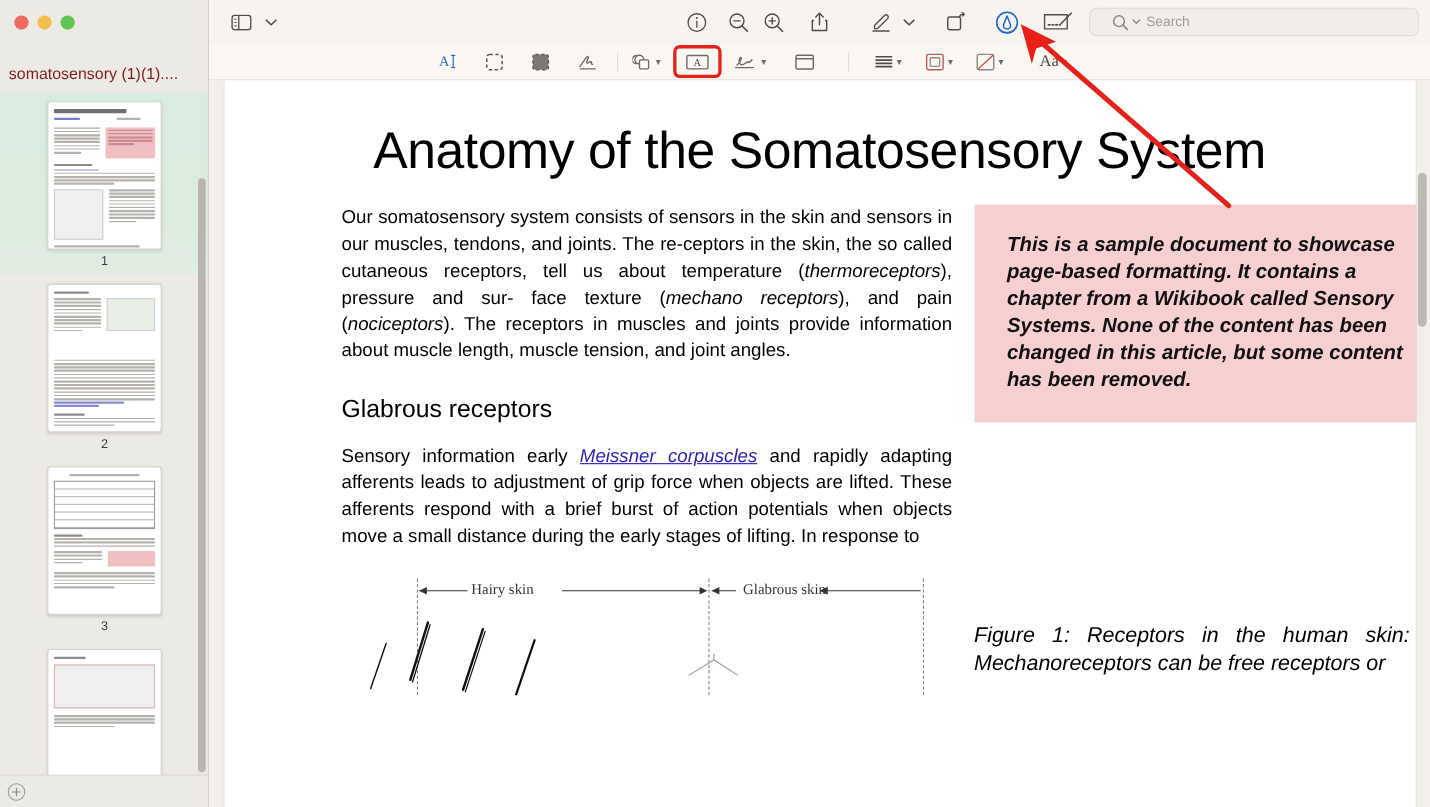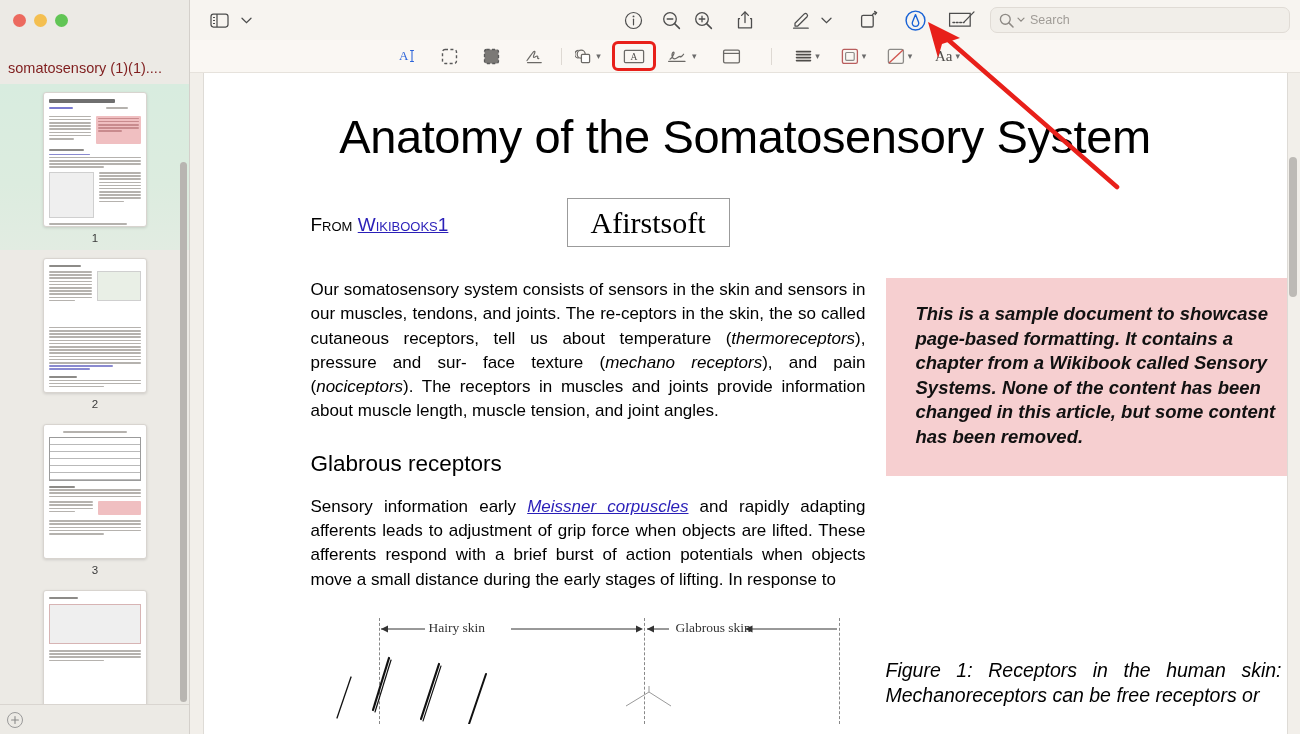--- a/index.html
+++ b/index.html
@@ -133,21 +133,21 @@
   .doc-sub   { font-size: 11.5px; color: #6e6e6e; margin-top: 1px; }
 
   .tb-right { margin-left: auto; display: flex; align-items: center; gap: 2px; }
 
   .search-box {
     width: 300px; height: 26px;
     background: #f1eee9;
     border: 1px solid #e0dbd5;
     border-radius: 7px;
     display: flex; align-items: center;
-    padding: 0 8px; gap: 5px;
+    padding: 0 20px; gap: 5px;
     margin-left: 8px;
   }
   .search-ph { font-size: 12.5px; color: #a09c97; }
 
   .toolbar-second {
     height: 33px;
     background: #faf7f3;
     border-bottom: 1px solid #e6e2dc;
     display: flex; align-items: center;
     padding-left: 200px;
@@ -648,38 +648,32 @@
       </div>
 
       <div class="tool" style="margin-left:16px">
         <svg width="18" height="17" viewBox="0 0 18 17">
           <rect x="1.4" y="1.4" width="15" height="14" rx="1.6" fill="none" stroke="#8c8a87" stroke-width="1.3"></rect>
           <path d="M2 15L16 2" stroke="#d0554f" stroke-width="1.35"></path>
         </svg>
         <span class="caret">▾</span>
       </div>
 
-      <div class="tool" style="margin-left:18px;font-size:15px;color:#4f4d4a;font-family:'Liberation Serif',serif;">
+      <div class="tool" style="margin-left:28px;font-size:15px;color:#4f4d4a;font-family:'Liberation Serif',serif;">
         <span>Aa</span>
         <span class="caret">▾</span>
       </div>
     </div>
 
     <div class="doc-area">
       <div class="page">
         <div class="page-inner">
 
           <h1 class="doc-h1">Anatomy of the Somatosensory System</h1>
 
-          <div class="from-row">
-            <div class="from-text">
-              <span>From </span><span class="wlink">Wikibooks1</span>
-            </div>
-            <div class="afirstsoft-box">Afirstsoft</div>
-          </div>
 
           <div class="cols">
 
             <div class="col-left">
               <p class="body-p">Our somatosensory system consists of sensors in the skin and sensors in our muscles, tendons, and joints. The re-ceptors in the skin, the so called cutaneous receptors, tell us about temperature (<i>thermoreceptors</i>), pressure and sur- face texture (<i>mechano receptors</i>), and pain (<i>nociceptors</i>). The receptors in muscles and joints provide information about muscle length, muscle tension, and joint angles.</p>
 
               <h2 class="sec-h2">Glabrous receptors</h2>
 
               <p class="body-p"><span>Sensory information early </span><span class="link-it">Meissner corpuscles</span><span> and rapidly adapting afferents leads to adjustment of grip force when objects are lifted. These afferents respond with a brief burst of action potentials when objects move a small distance during the early stages of lifting. In response to</span></p>
 

